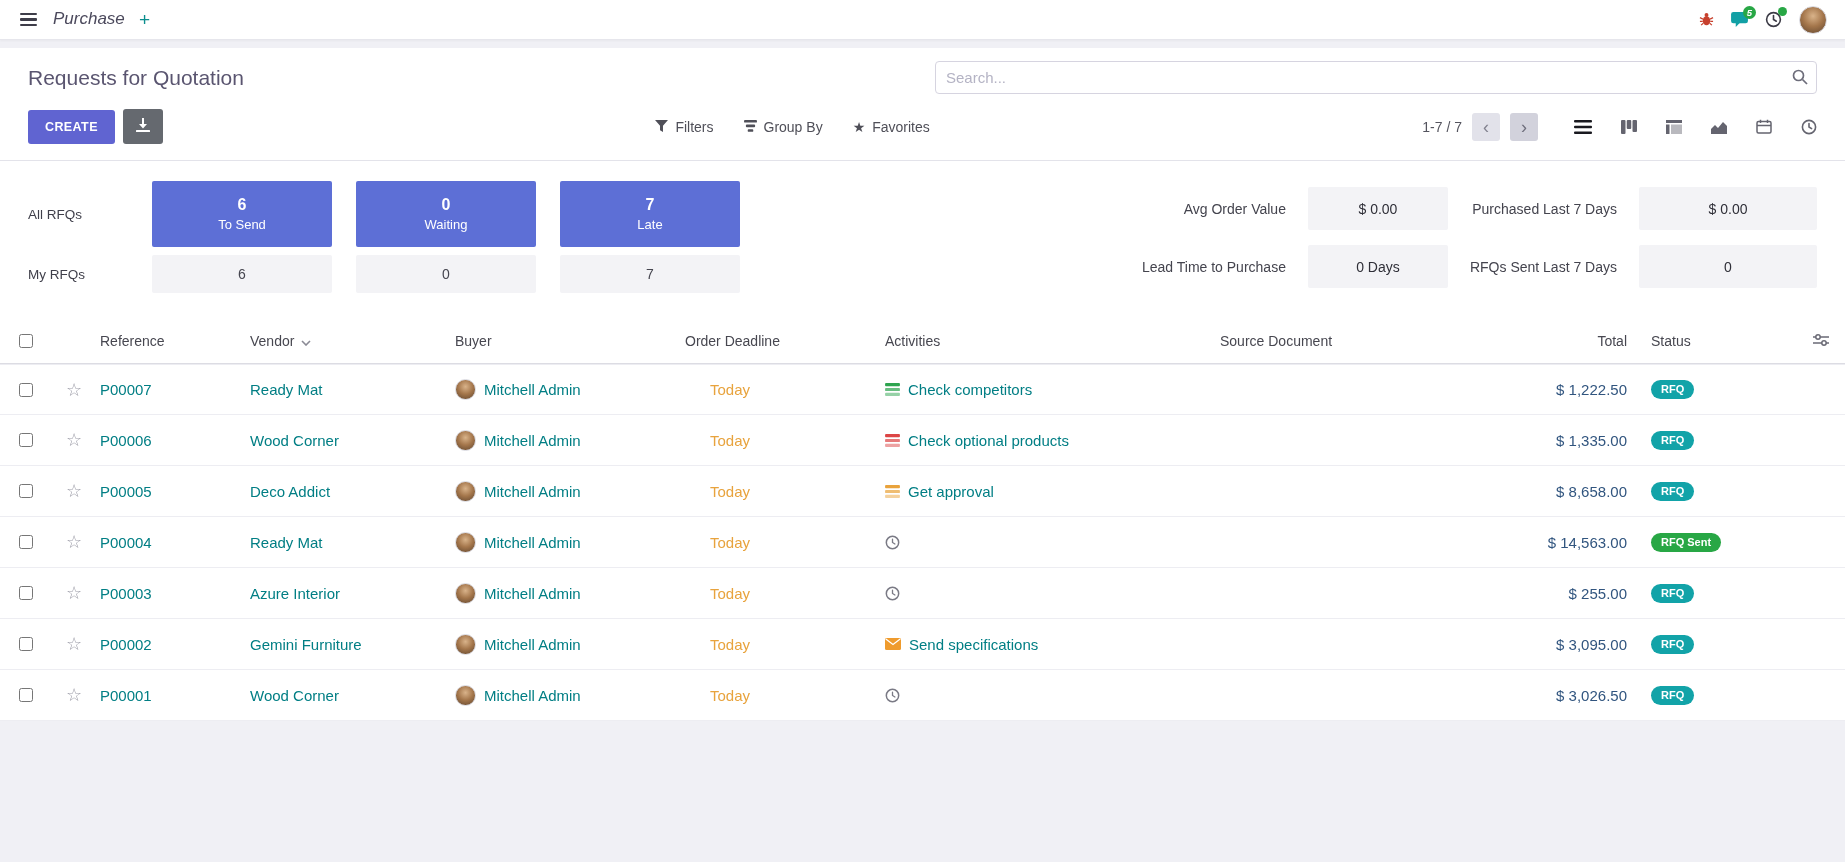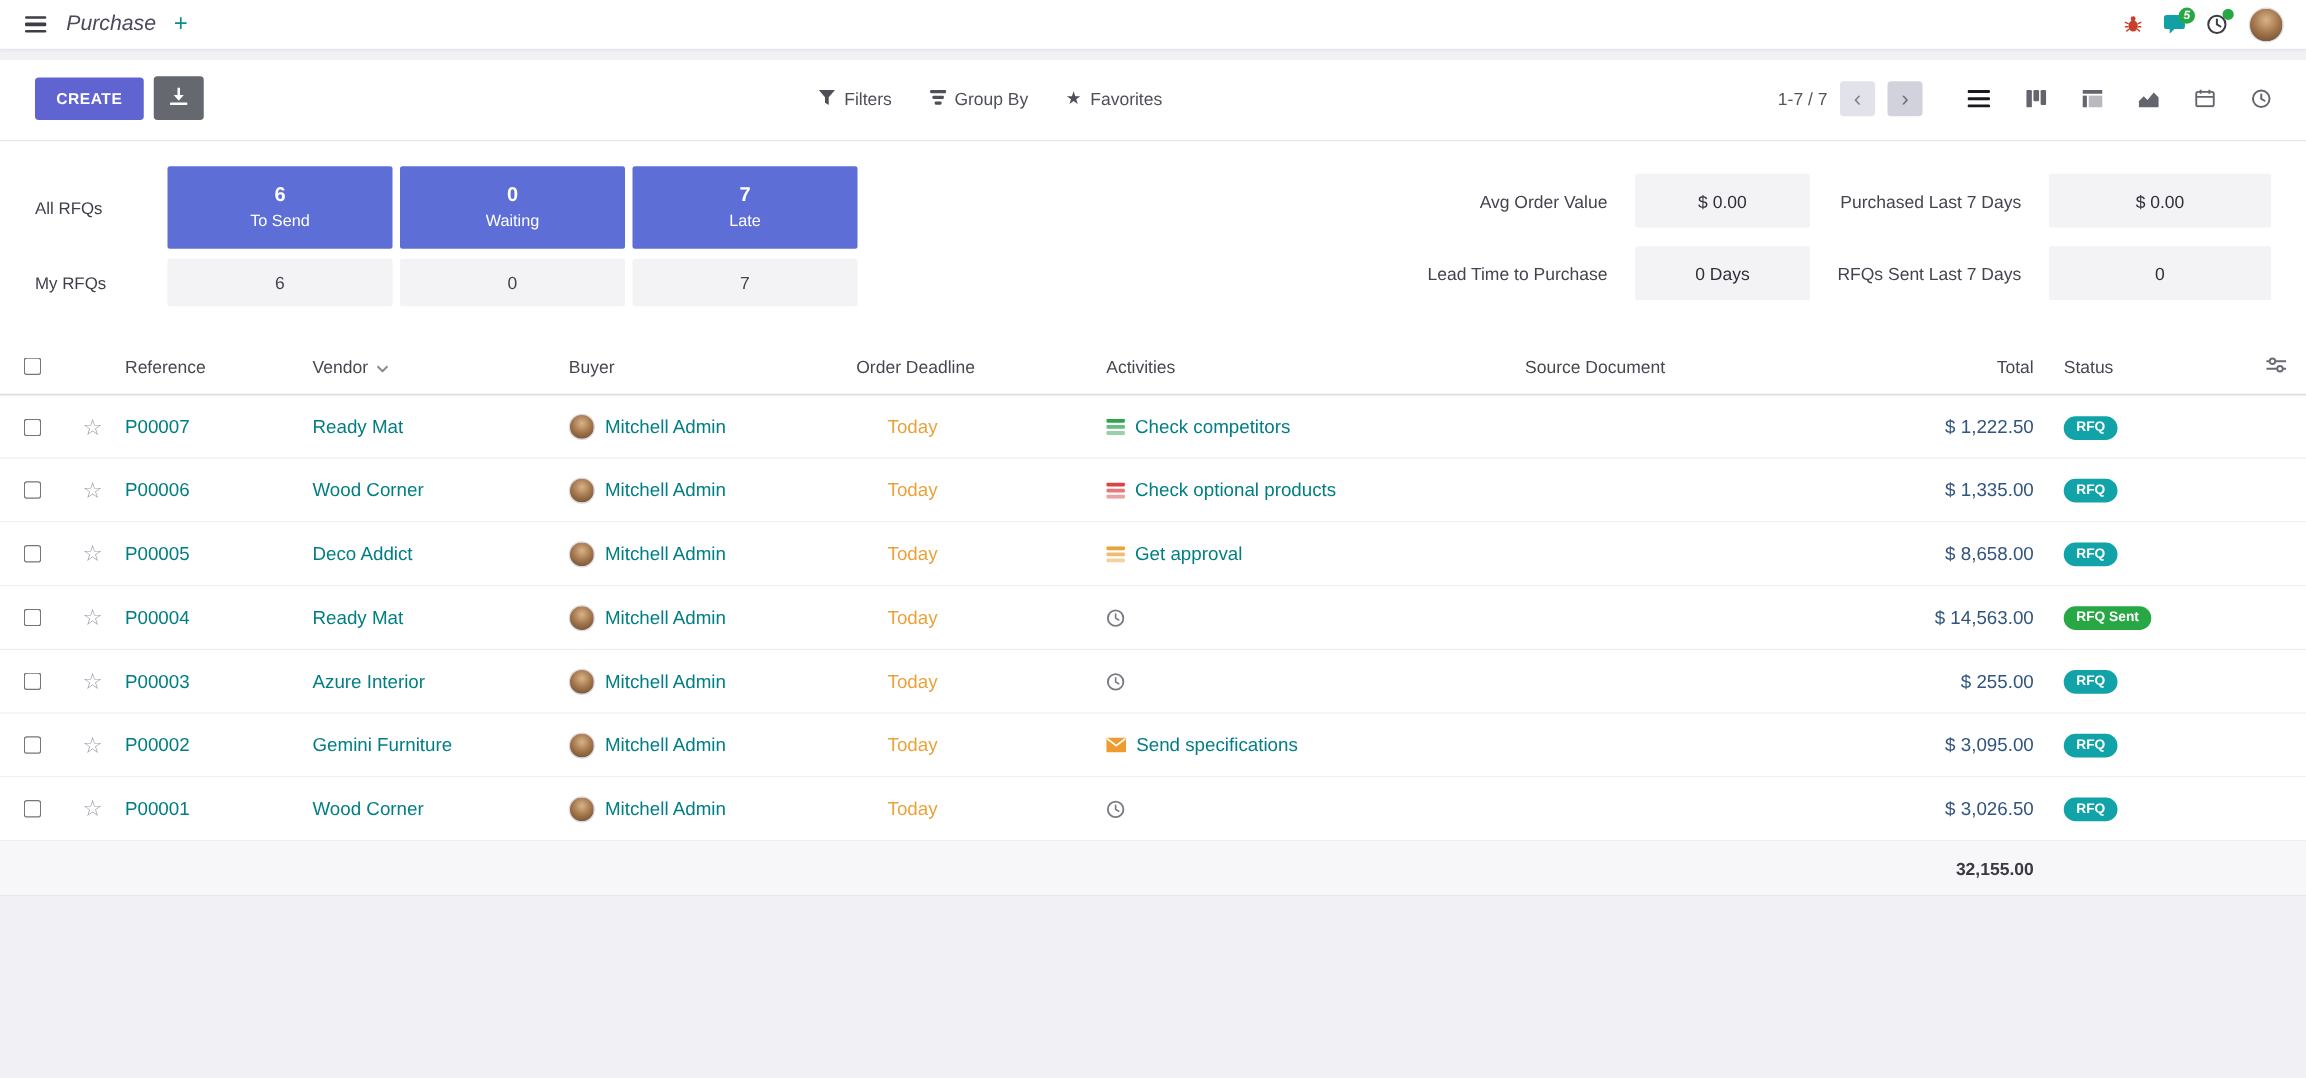--- a/index.html
+++ b/index.html
@@ -83,21 +83,21 @@
   }
   .pager-btn.next { background: #d2d2dc; color: #6e6e7c; }
   .view-switcher { display: flex; align-items: center; gap: 29px; margin-left: 36px; color: #64646f; }
   .vs-icon { cursor: pointer; display: inline-flex; }
   .vs-icon.active { color: #19191f; }
 
   
   .dashboard { background: #fff; padding: 20px 28px 26px 28px; display: flex; align-items: flex-start; }
   .dash-left {
     display: grid; grid-template-columns: 100px 180px 180px 180px;
-    gap: 8px 6px; align-items: stretch;
+    gap: 8px 24px; align-items: stretch;
   }
   .dl-label { display: flex; align-items: center; font-size: 13.5px; color: #3f3f4a; }
   .tile {
     background: var(--c-tile); color: #fff; border: none; border-radius: 2px; height: 66px;
     display: flex; flex-direction: column; align-items: center; justify-content: center; gap: 3px;
     cursor: pointer; font-family: inherit;
   }
   .tile-count { font-size: 16px; font-weight: 700; }
   .tile-label { font-size: 13px; }
   .mytile {
@@ -182,20 +182,32 @@
           <circle cx="9" cy="9" r="7.3"></circle>
           <path d="M9 4.8 V9 L12 10.8" stroke-linecap="round"></path>
         </svg>
       <span class="dot-badge"></span>
     </span>
     <span class="avatar tb-avatar"></span>
   </div>
 </header>
 
 <section class="cp">
+  <div class="cp-top">
+    <h1 class="page-title">Requests for Quotation</h1>
+    <div class="searchbox">
+      <input type="text" placeholder="Search..." style="">
+      <span class="search-icon">
+        <svg viewBox="0 0 16 16" width="16" height="16" fill="none" stroke="#6d6d7a" stroke-width="1.7">
+            <circle cx="6.5" cy="6.5" r="5"></circle>
+            <path d="M10.5 10.5 L15 15"></path>
+          </svg>
+      </span>
+    </div>
+  </div>
   <div class="cp-bottom">
     <button class="btn-create">CREATE</button>
     <button class="btn-export">
       <span>
         <svg viewBox="0 0 14 14" width="14" height="14" fill="#fff">
             <path d="M6 0 h2 v6 h3 L7 10.5 3 6 h3 Z"></path>
             <rect y="12" width="14" height="2" rx="0.5"></rect>
           </svg>
       </span>
     </button>
@@ -562,28 +574,15 @@
       </span>
       <span class="t-link"></span>
     </div>
     <div class="cell"></div>
     <div class="cell c-total"><span class="amount">$ 3,026.50</span></div>
     <div class="cell"><span class="badge" style="background: rgb(18, 163, 168);">RFQ</span></div>
     <div class="cell"></div>
   </div>
 </div>
 
-  <div class="tfoot trow-grid">
-    <div class="cell"></div>
-      <div class="cell"></div>
-      <div class="cell"></div>
-      <div class="cell"></div>
-    <div class="cell"></div>
-      <div class="cell"></div>
-      <div class="cell"></div>
-      <div class="cell"></div>
-    <div class="cell c-total footer-total">32,155.00</div>
-    <div class="cell"></div>
-      <div class="cell"></div>
-  </div>
 </section>
 
 <div class="filler"></div>
 
 </body></html>

